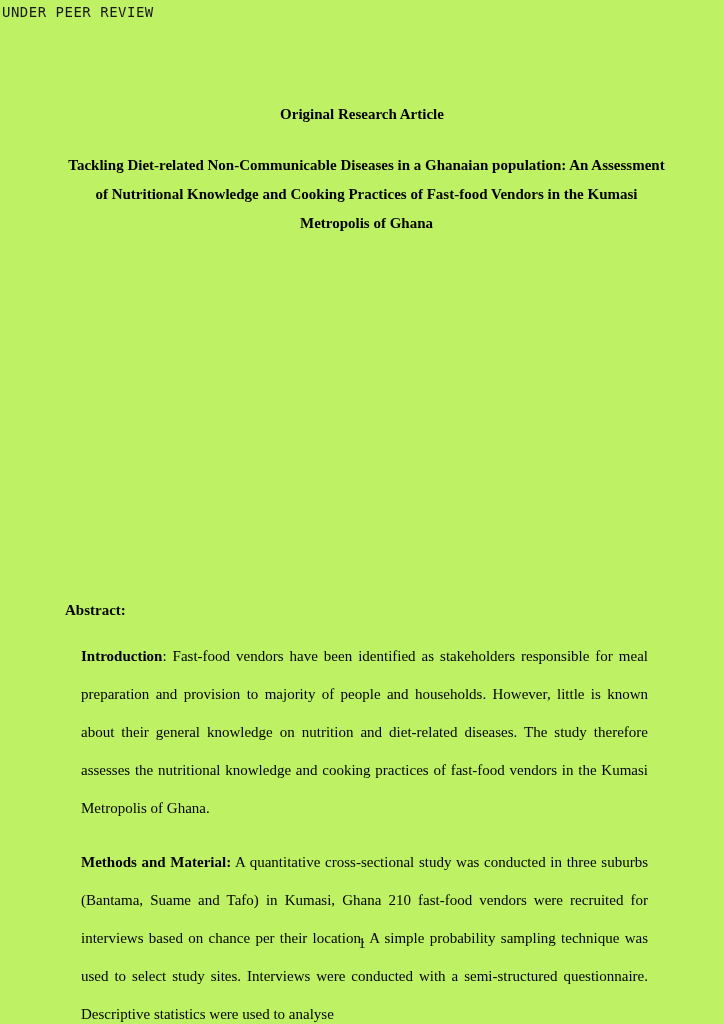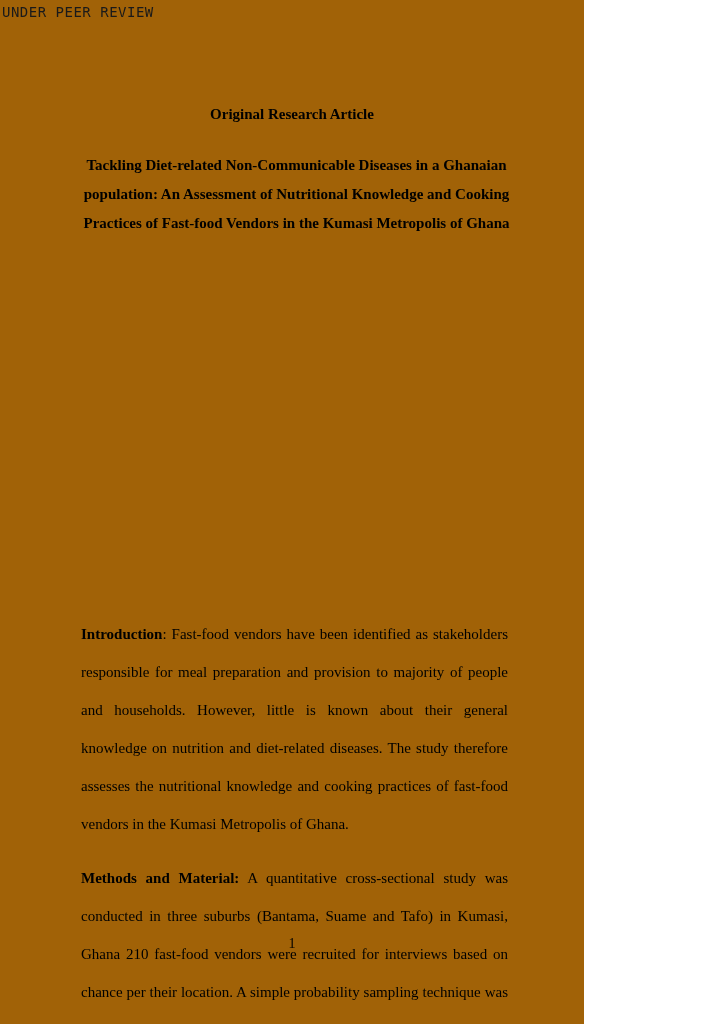--- a/index.html
+++ b/index.html
@@ -2,23 +2,23 @@
 <html><head>
 <meta charset="utf-8">
 <style>
   html, body {
     margin: 0;
     padding: 0;
     background: #ffffff;
   }
   .page {
     position: relative;
-    width: 584px;
+    width: 724px;
     height: 1024px;
-    background: #a16207;
+    background: #bef264;
     font-family: "Liberation Serif", serif;
     color: #000000;
     overflow: hidden;
   }
   .peer-review {
     position: absolute;
     top: 4px;
     left: 2px;
     font-family: "DejaVu Sans Mono", monospace;
     font-size: 14px;
@@ -80,20 +80,21 @@
 
 <div class="page">
 
   <div class="peer-review">UNDER PEER REVIEW</div>
 
   <div class="article-type">Original Research Article</div>
 
   <div class="paper-title">Tackling Diet-related Non-Communicable Diseases in a Ghanaian population: An Assessment of Nutritional Knowledge and Cooking Practices of Fast-food Vendors in the Kumasi Metropolis of Ghana</div>
 
   <div class="abstract-section">
+    <div class="abstract-heading">Abstract:</div>
 
     <p class="abstract-paragraph">
       <span class="para-label">Introduction</span><span>: Fast-food vendors have been identified as stakeholders responsible for meal preparation and provision to majority of people and households. However, little is known about their general knowledge on nutrition and diet-related diseases. The study therefore assesses the nutritional knowledge and cooking practices of fast-food vendors in the Kumasi Metropolis of Ghana.</span>
     </p>
 
     <p class="abstract-paragraph">
       <span class="para-label">Methods and Material:</span><span> A quantitative cross-sectional study was conducted in three suburbs (Bantama, Suame and Tafo) in Kumasi, Ghana 210 fast-food vendors were recruited for interviews based on chance per their location. A simple probability sampling technique was used to select study sites. Interviews were conducted with a semi-structured questionnaire. Descriptive statistics were used to analyse</span>
     </p>
   </div>
 

